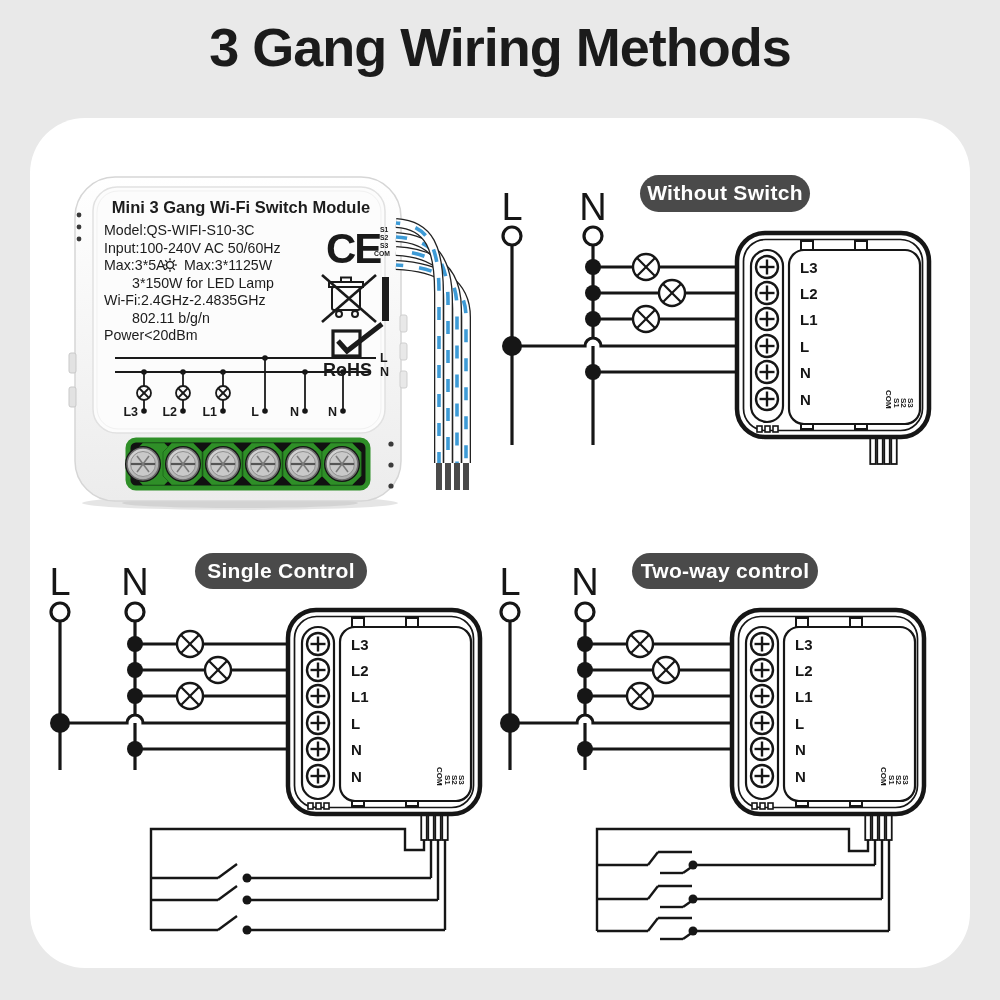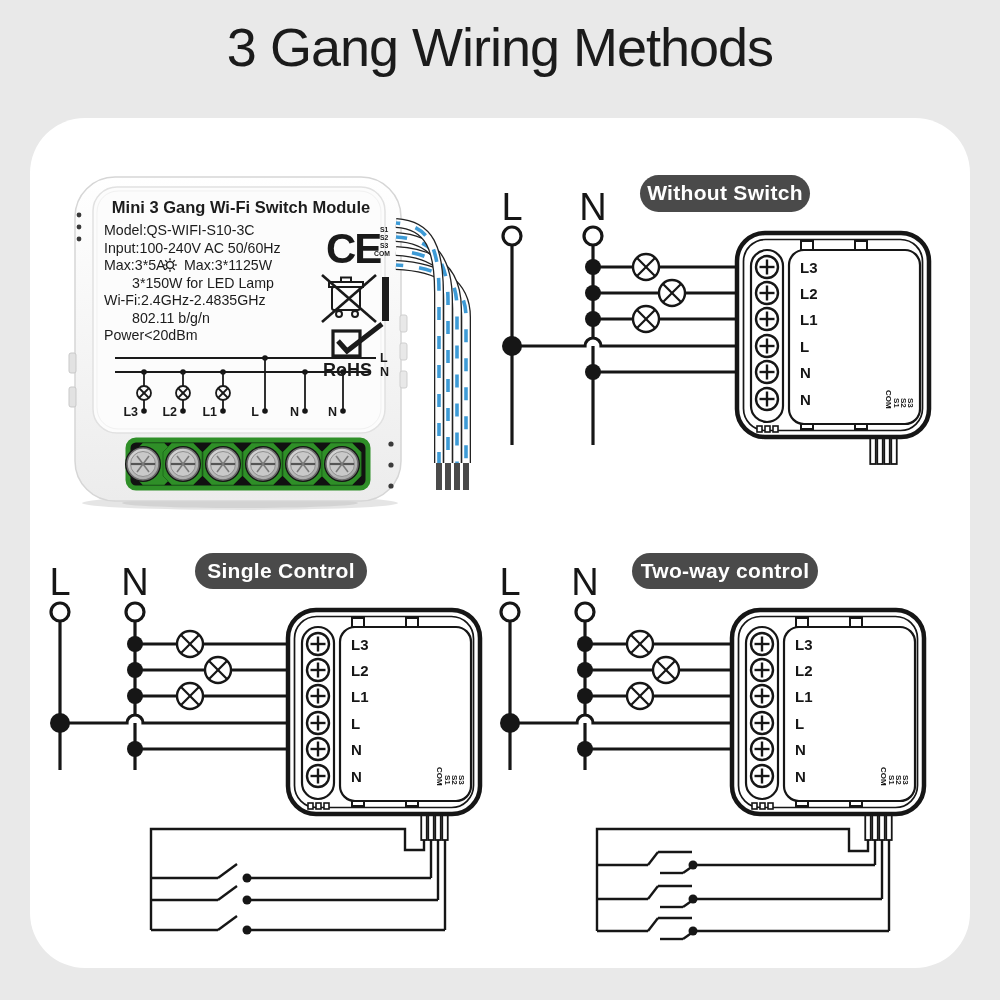--- a/index.html
+++ b/index.html
@@ -1,19 +1,19 @@
 <!DOCTYPE html>
 <html><head>
 <meta charset="utf-8">
 <style>
   html,body{margin:0;padding:0;}
   .page{position:relative;width:1000px;height:1000px;background:#e9e9e9;overflow:hidden;
         font-family:"Liberation Sans",sans-serif;color:#191919;}
   .title{position:absolute;top:16px;left:0;width:1000px;text-align:center;
-         font-size:54px;font-weight:400;letter-spacing:-1px;color:#1b1b1b;}
+         font-size:54px;font-weight:700;letter-spacing:-1px;color:#1b1b1b;}
   .panel{position:absolute;left:30px;top:118px;width:940px;height:850px;
          background:#ffffff;border-radius:55px;}
   svg{position:absolute;overflow:visible;}
   
   .wire{fill:none;stroke:#161616;stroke-width:3.2;}
   .thin{fill:none;stroke:#161616;stroke-width:2.4;}
   .dot{fill:#161616;stroke:none;}
   .term{fill:#fff;stroke:#161616;stroke-width:3.2;}
   .lampc{fill:#fff;stroke:#161616;stroke-width:2.4;}
   .lampx{stroke:#161616;stroke-width:2.2;}

